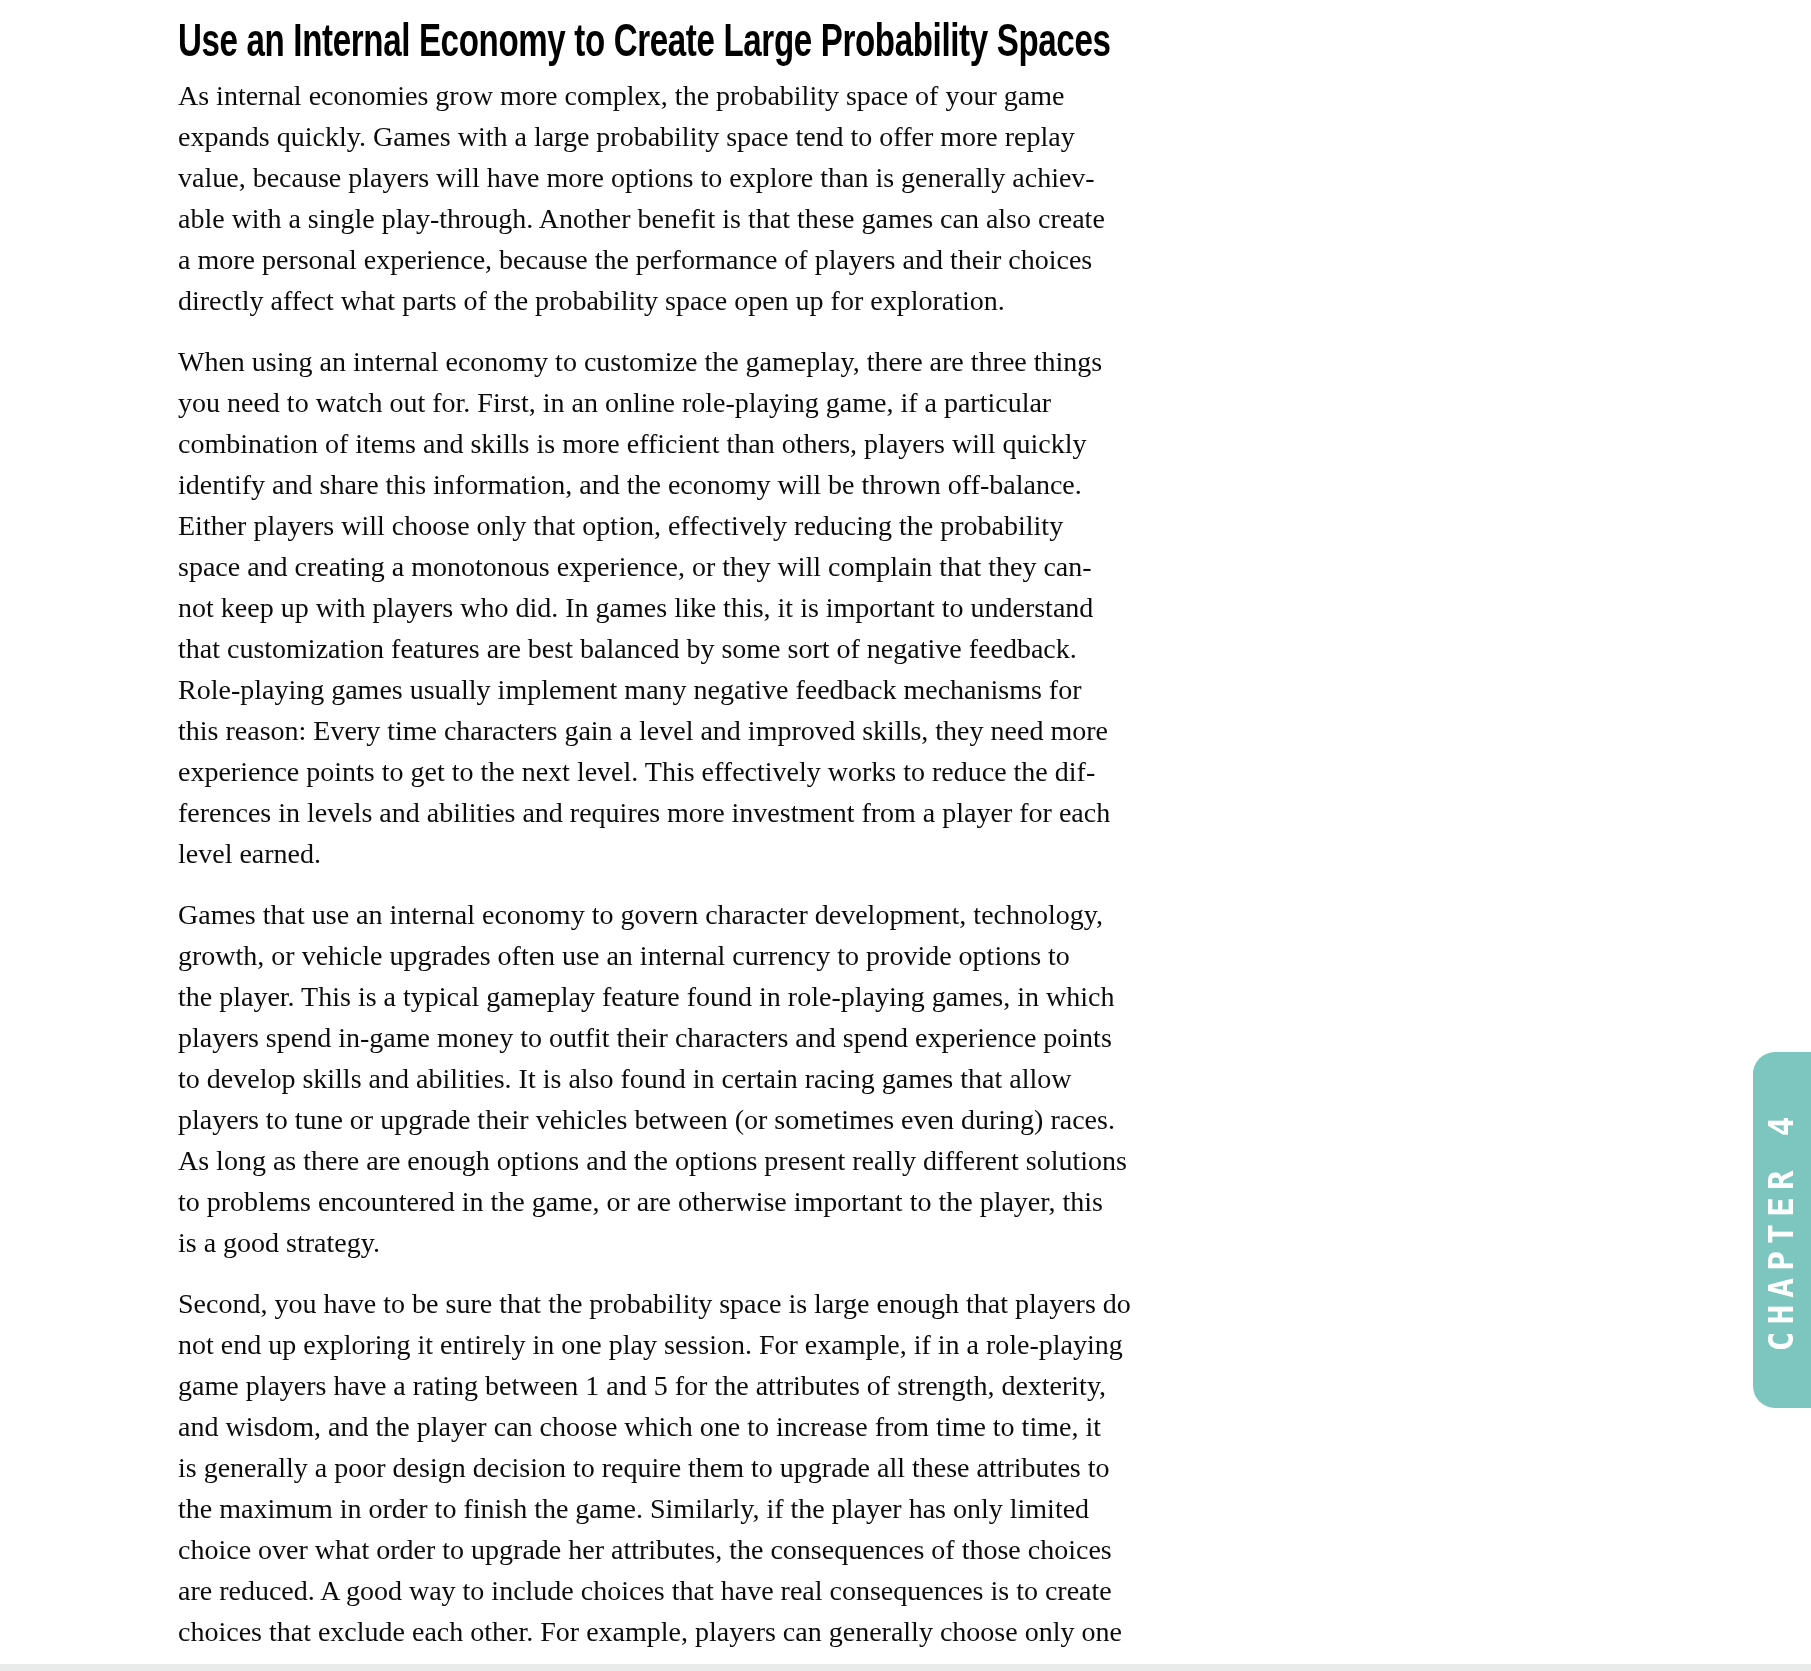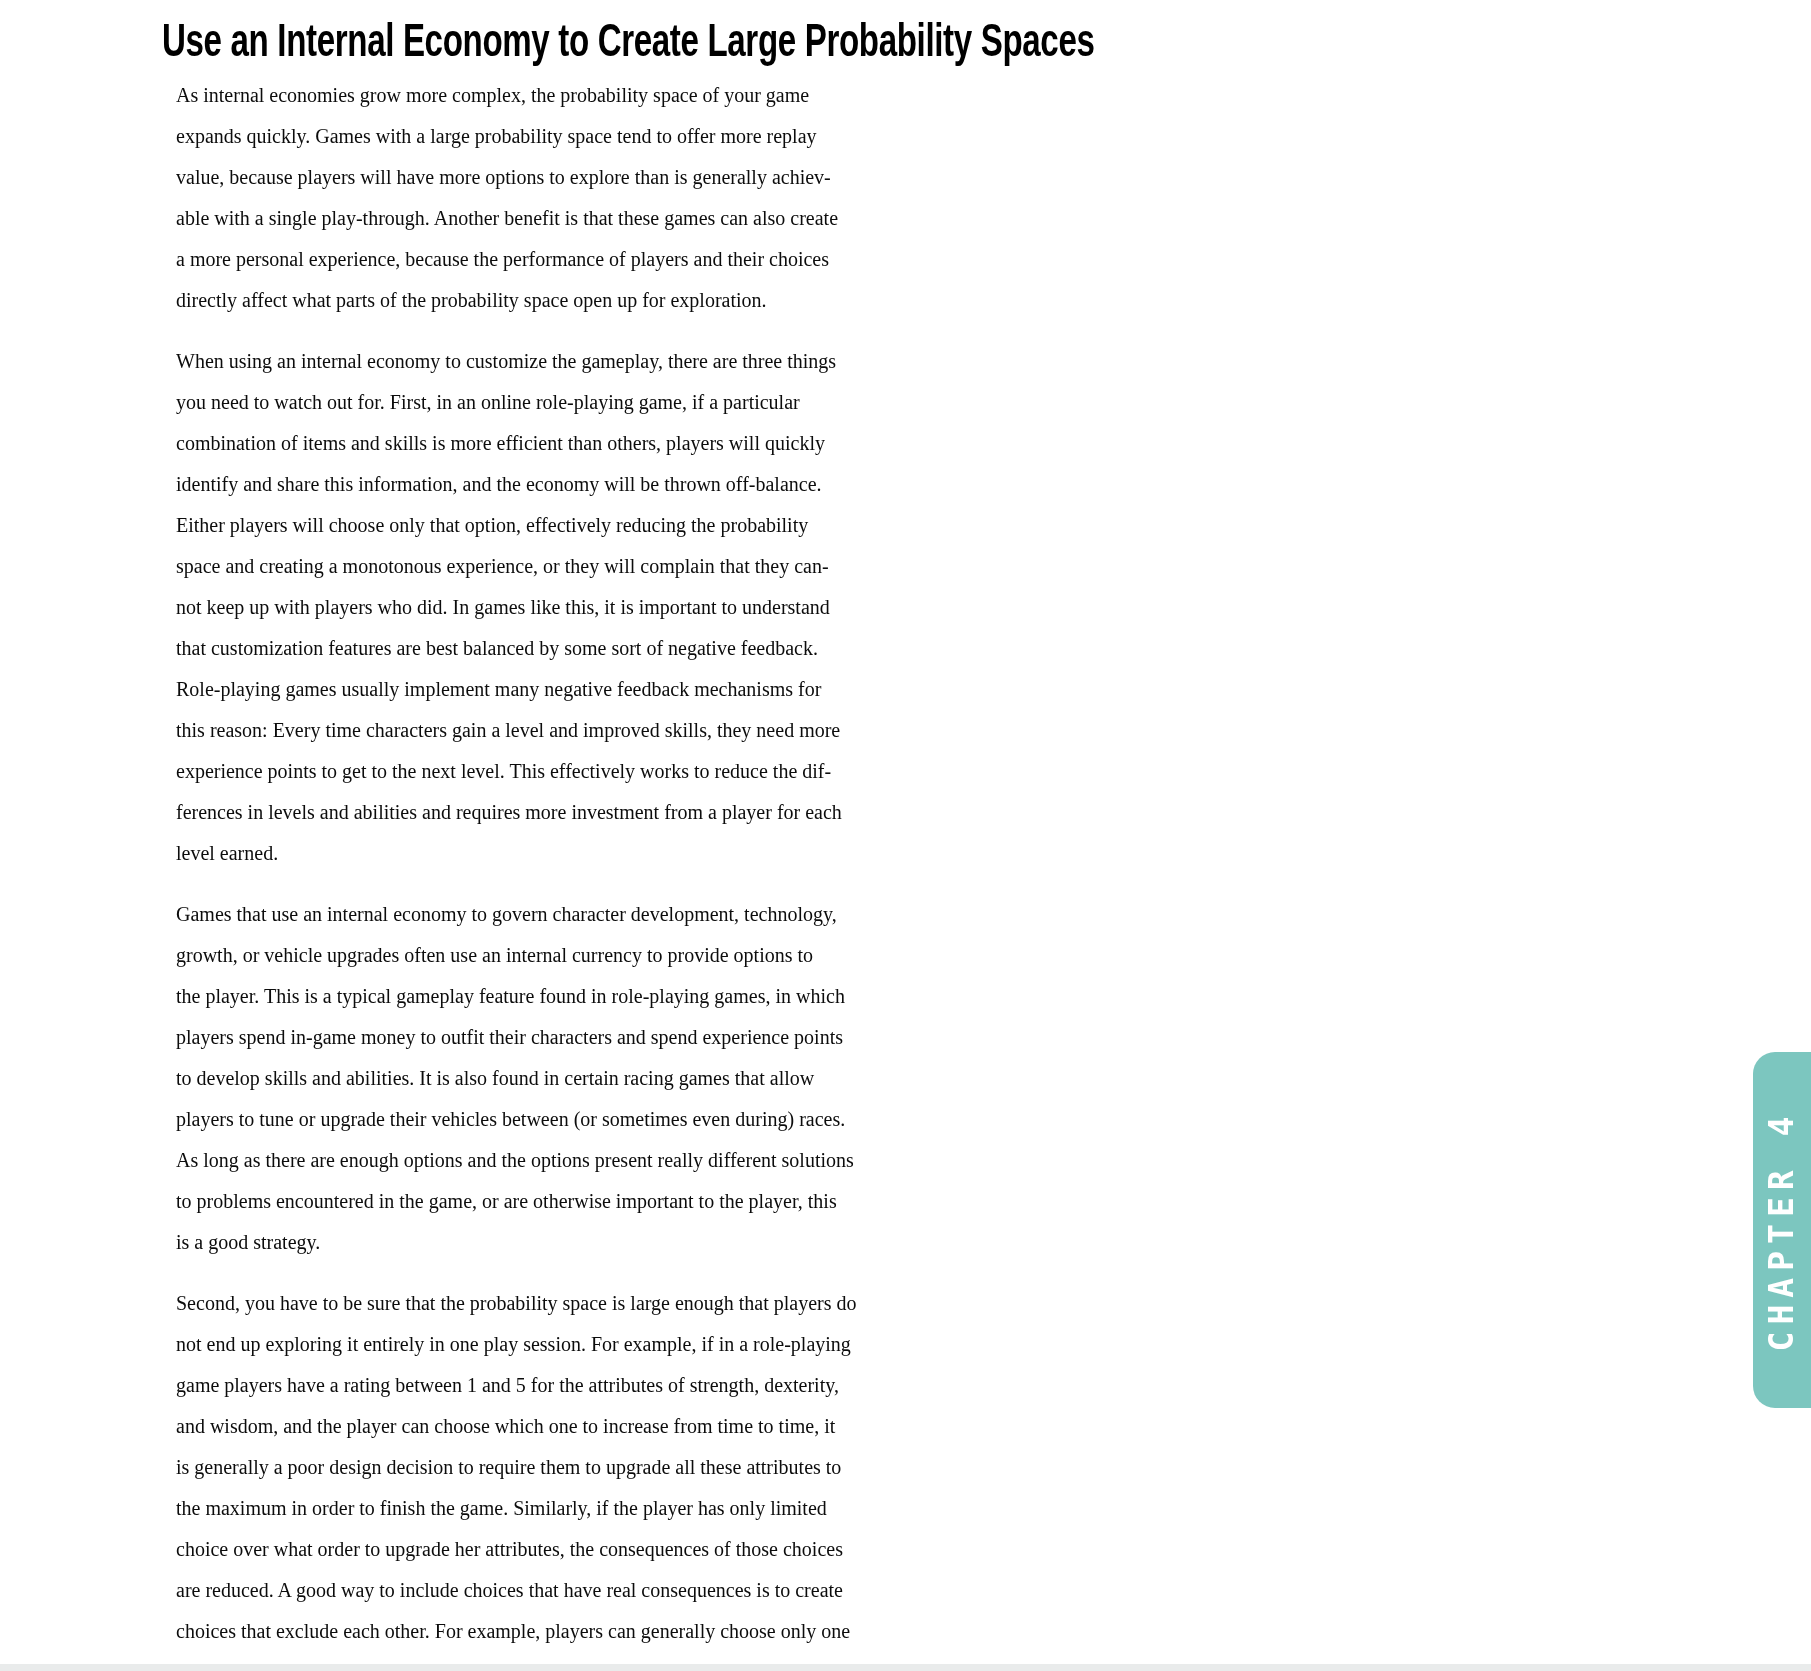--- a/index.html
+++ b/index.html
@@ -6,40 +6,40 @@
     margin: 0;
     padding: 0;
     width: 1811px;
     height: 1671px;
     background: #ffffff;
     overflow: hidden;
     position: relative;
   }
   .content {
     position: absolute;
-    left: 162px;
+    left: 178px;
     top: 14px;
     width: 1480px;
   }
   h1.page-title {
     margin: 0 0 8px 0;
     font-family: "Liberation Sans", sans-serif;
     font-weight: bold;
     font-size: 46px;
     line-height: 53px;
     color: #000000;
     white-space: nowrap;
     transform: scaleX(0.72);
     transform-origin: left center;
     letter-spacing: -0.5px;
   }
   .body-text p {
-    margin: 0 0 20px 14px;
+    margin: 0 0 20px 0;
     font-family: "Liberation Serif", serif;
-    font-size: 20px;
+    font-size: 28px;
     line-height: 41px;
     color: #0c0c0c;
     white-space: pre;
   }
   .chapter-tab {
     position: absolute;
     right: 0;
     top: 1052px;
     width: 58px;
     height: 356px;

